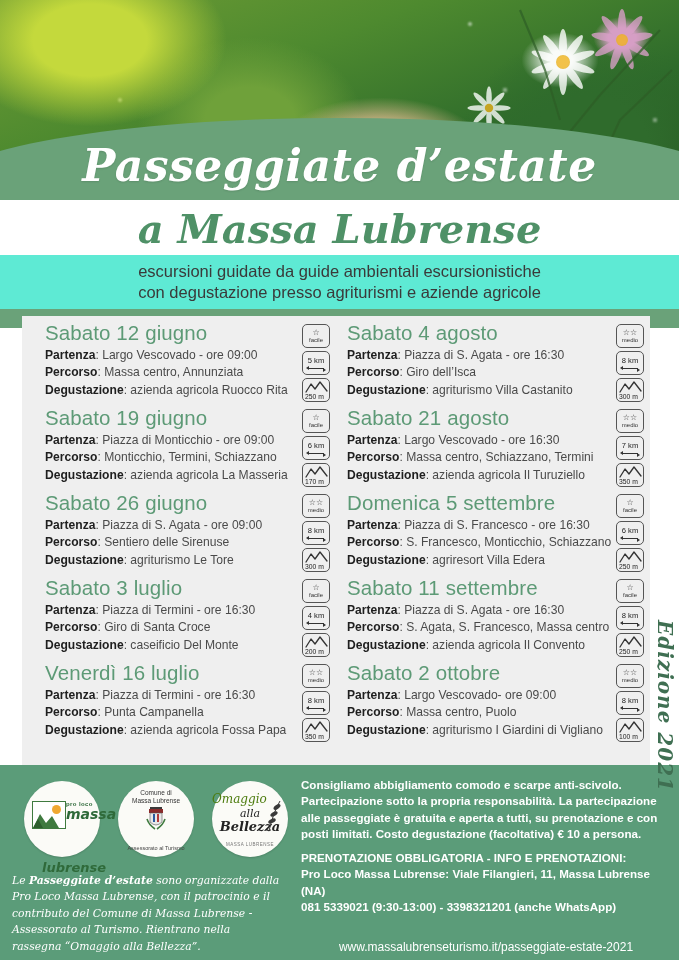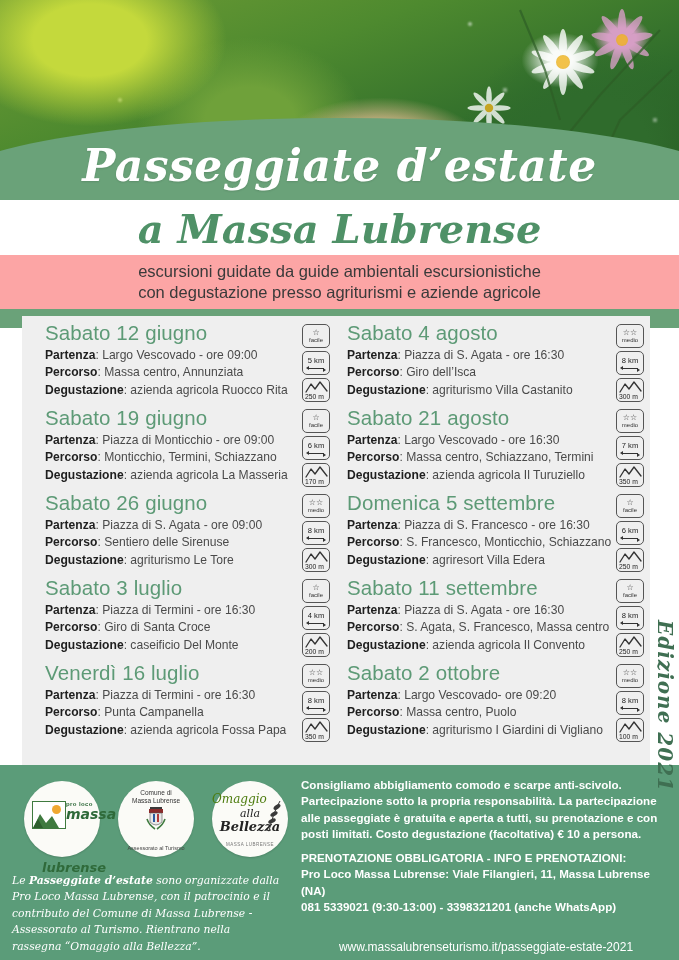--- a/index.html
+++ b/index.html
@@ -60,21 +60,21 @@
   .title2{
     position:absolute;left:0;top:205px;width:679px;text-align:center;
     font-family:"DejaVu Serif", serif;font-style:italic;font-weight:bold;
     font-size:40px;color:#4f9167;
     z-index:5;
   }
 
   
   .yellowband{
     position:absolute;left:0;top:255px;width:679px;height:54px;
-    background:#fca5a5;
+    background:#5eead4;
     display:flex;flex-direction:column;align-items:center;justify-content:center;
   }
   .yellowband div{
     font-family:"Liberation Sans", sans-serif;
     font-size:16.5px;color:#3a3a3a;line-height:1.28;white-space:nowrap;
   }
 
   
   .panel{
     position:absolute;left:22px;top:316px;width:628px;height:566px;
@@ -472,21 +472,21 @@
     <div class="badge">
       <svg class="mtn" viewBox="0 0 23 12">
         <path d="M1,11 L6,3 L10,8 L15,1 L22,10" fill="none" stroke="#333" stroke-width="1.3" stroke-linejoin="round" stroke-linecap="round"></path>
       </svg>
       <div class="elev">250 m</div>
     </div>
   </div>
   </div>
   <div class="event">
     <div class="ev-date">Sabato 2 ottobre</div>
-    <div class="ev-line"><b>Partenza</b>: <span>Largo Vescovado- ore 09:20</span></div>
+    <div class="ev-line"><b>Partenza</b>: <span>Largo Vescovado- ore 09:00</span></div>
     <div class="ev-line"><b>Percorso</b>: <span>Massa centro, Puolo</span></div>
     <div class="ev-line"><b>Degustazione</b>: <span>agriturismo I Giardini di Vigliano</span></div>
 
   <div class="badges">
     <div class="badge">
       <div class="stars">☆☆</div>
       <div class="blabel">medio</div>
     </div>
     <div class="badge">
       <div class="km">8 km</div>

